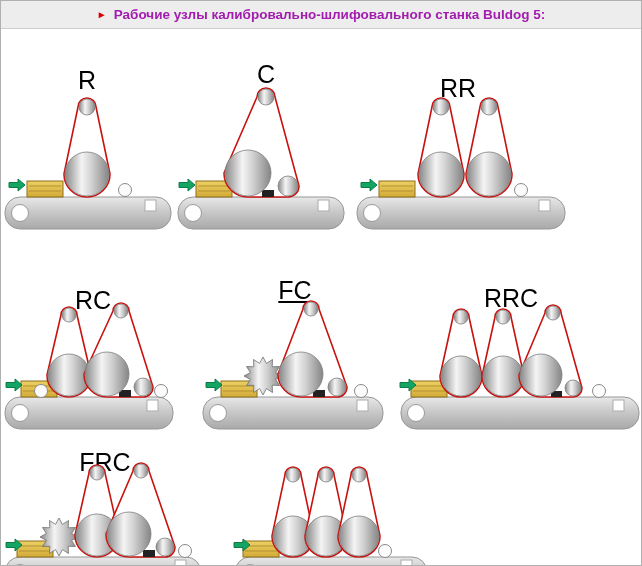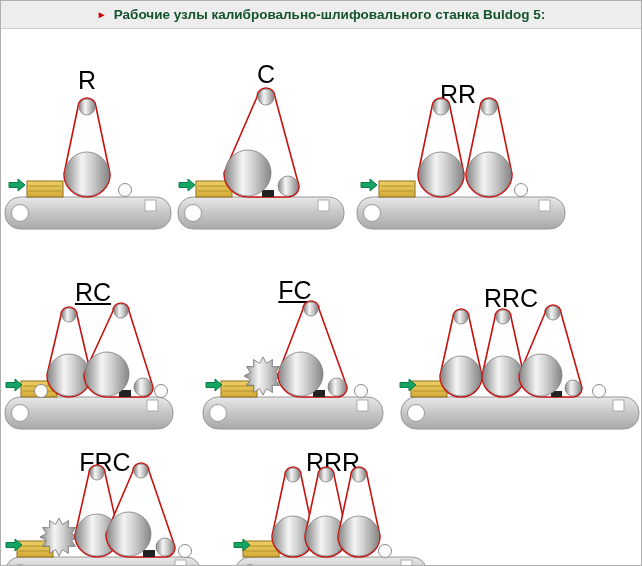--- a/index.html
+++ b/index.html
@@ -6,21 +6,21 @@
   .page{
     width:642px;height:566px;box-sizing:border-box;position:relative;
     border:1px solid #b0b0b0;background:#fff;
     font-family:"Liberation Sans",sans-serif;overflow:hidden;
   }
   .titlebar{
     height:27px;background:#ededed;border-bottom:1px solid #cdcdcd;
     display:flex;align-items:center;justify-content:center;gap:7px;
   }
   .titlebar .marker{color:#d40000;font-size:10px;line-height:1;}
-  .titlebar h1{font-size:13.5px;margin:0;font-weight:bold;color:#14532d;white-space:nowrap;}
+  .titlebar h1{font-size:13.5px;margin:0;font-weight:bold;color:#a21caf;white-space:nowrap;}
   .canvas{position:relative;width:640px;height:537px;}
   .unit{position:absolute;margin:0;padding:0;}
   .unit svg{position:absolute;left:0;top:0;display:block;}
   .unit-label{
     position:absolute;width:90px;text-align:center;
     font-size:25px;color:#000;font-weight:400;line-height:1.1;
   }
   .belt{fill:#ffffff;stroke:#c8120f;stroke-width:1.6;stroke-linejoin:round;}
   .roller{fill:url(#gCyl);stroke:#7d7d7d;stroke-width:0.8;}
   .pad{fill:#222222;}
@@ -103,41 +103,41 @@
         <use href="#feedArrow" transform="translate(3,124)"></use>
         <path class="belt" d="M81,42 A9,9 0 0 1 99,42 L123,131 A11,11 0 0 1 112,142 L72,142 A24,24 0 0 1 48,118 Z"></path>
         <rect class="pad" x="86" y="135" width="12" height="7"></rect>
         <circle class="roller" cx="90" cy="42" r="8"></circle>
         <circle class="roller" cx="72" cy="118" r="23"></circle>
         <circle class="roller" cx="112" cy="131" r="10"></circle>
       </svg>
     </figure>
 
     <figure class="unit" style="left:352px;top:30px;width:216px;height:172px;">
-      <span class="unit-label" style="left:60px;top:22px;">RR</span>
+      <span class="unit-label" style="left:60px;top:16px;">RR</span>
       <svg width="216" height="172">
         <g>
           <rect class="conv" x="4" y="138" width="208" height="32" rx="15"></rect>
           <circle class="convCircle" cx="19" cy="154" r="8.5"></circle>
           <rect class="convNotch" x="186" y="141" width="11" height="11"></rect>
         </g>
         <use href="#board" transform="translate(26,122)"></use>
         <use href="#feedArrow" transform="translate(8,120)"></use>
         <path class="belt" d="M79,48 A9,9 0 0 1 97,48 L111,115 A23,23 0 0 1 65,115 Z"></path>
         <circle class="roller" cx="88" cy="48" r="8"></circle>
         <circle class="roller" cx="88" cy="115" r="22"></circle>
         <path class="belt" d="M127,48 A9,9 0 0 1 145,48 L159,115 A23,23 0 0 1 113,115 Z"></path>
         <circle class="roller" cx="136" cy="48" r="8"></circle>
         <circle class="roller" cx="136" cy="115" r="22"></circle>
         <use href="#idler" transform="translate(168,131)"></use>
       </svg>
     </figure>
 
     <figure class="unit" style="left:2px;top:246px;width:174px;height:156px;">
-      <span class="unit-label" style="left:45px;top:4px;text-decoration:underline;">RC</span>
+      <span class="unit-label" style="left:45px;top:12px;">RC</span>
       <svg width="174" height="156">
         <g>
           <rect class="conv" x="2" y="122" width="168" height="32" rx="15"></rect>
           <circle class="convCircle" cx="17" cy="138" r="8.5"></circle>
           <rect class="convNotch" x="144" y="125" width="11" height="11"></rect>
         </g>
         <use href="#board" transform="translate(18,106)"></use>
         <use href="#feedArrow" transform="translate(3,104)"></use>
         <use href="#idler" transform="translate(38,116)"></use>
         <path class="belt" d="M58,40 A8,8 0 0 1 74,40 L88,100 A22,22 0 0 1 44,100 Z"></path>
@@ -214,21 +214,20 @@
         <path class="belt" d="M130,36 A8,8 0 0 1 146,36 L172,112 A10,10 0 0 1 162,122 L126,122 A23,23 0 0 1 103,99 Z"></path>
         <rect class="pad" x="140" y="115" width="12" height="7"></rect>
         <circle class="roller" cx="138" cy="36" r="7"></circle>
         <circle class="roller" cx="126" cy="99" r="22"></circle>
         <circle class="roller" cx="162" cy="112" r="9"></circle>
         <use href="#idler" transform="translate(182,116)"></use>
       </svg>
     </figure>
 
     <figure class="unit" style="left:232px;top:406px;width:198px;height:156px;">
-      <span class="unit-label" style="left:55px;top:14px;">RRR</span>
       <svg width="198" height="156">
         <g>
           <rect class="conv" x="2" y="122" width="192" height="32" rx="15"></rect>
           <circle class="convCircle" cx="17" cy="138" r="8.5"></circle>
           <rect class="convNotch" x="168" y="125" width="11" height="11"></rect>
         </g>
         <use href="#board" transform="translate(10,106)"></use>
         <use href="#feedArrow" transform="translate(1,104)"></use>
         <path class="belt" d="M52,40 A8,8 0 0 1 68,40 L81,101 A21,21 0 0 1 39,101 Z"></path>
         <circle class="roller" cx="60" cy="40" r="7"></circle>

